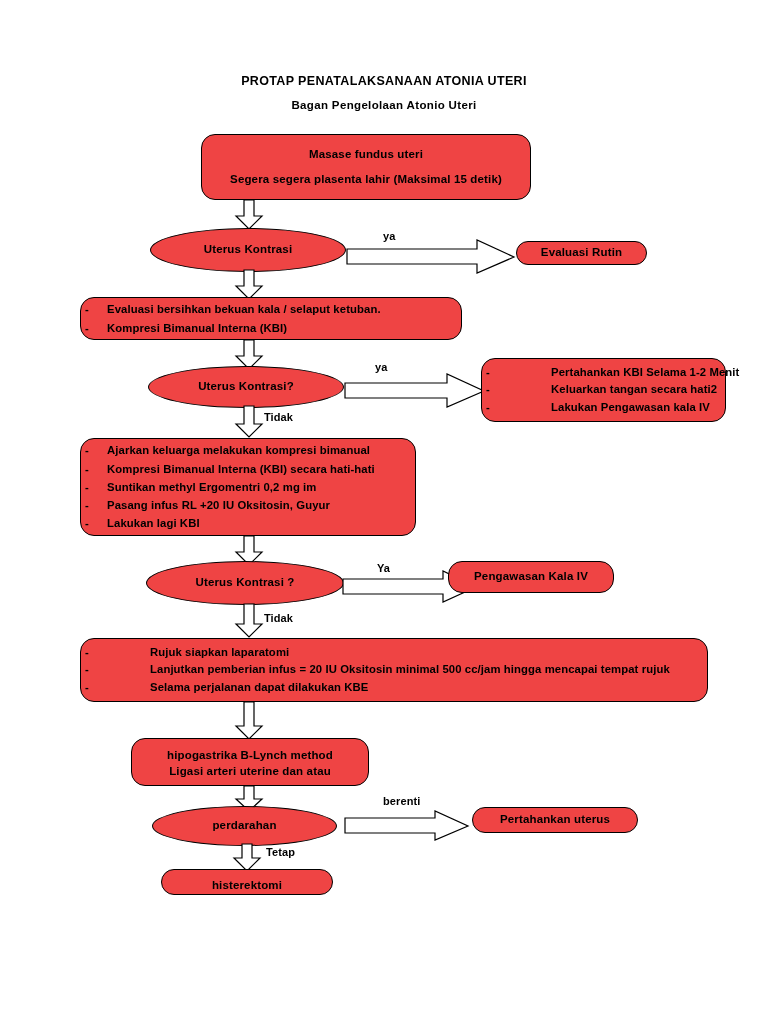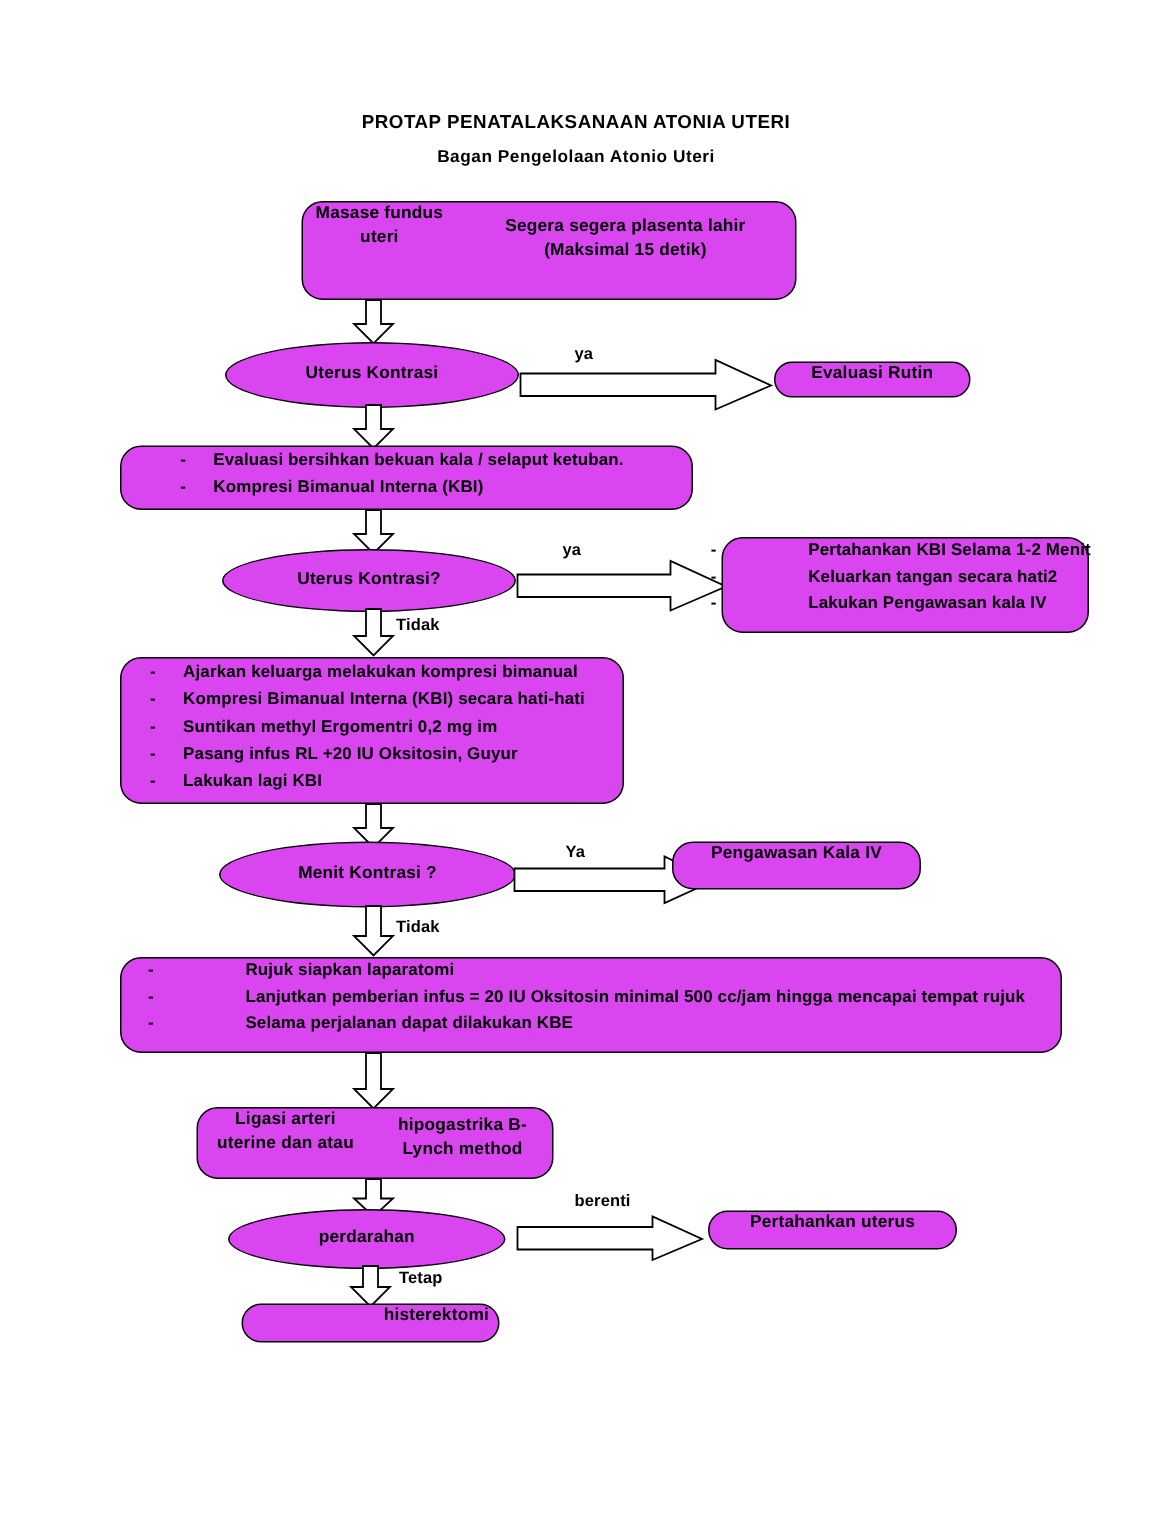--- a/index.html
+++ b/index.html
@@ -18,23 +18,23 @@
   #chart-root {
     position: absolute;
     left: 0; top: 0;
     width: 768px;
     height: 1024px;
   }
   .node {
     position: absolute;
     box-sizing: border-box;
     border: 1.2px solid #000;
-    background: #d946ef;
+    background: #ef4444;
     display: flex;
-    flex-direction: row;
+    flex-direction: column;
     justify-content: center;
   }
   .rounded-box { border-radius: 14px; }
   .ellipse {
     border-radius: 50%;
     align-items: center;
   }
   .center-text {
     text-align: center;
     font-weight: bold;
@@ -176,21 +176,21 @@
     </ul>
   </div>
 
   <div class="arrow" style="left:235px; top:536px;">
     <svg width="28" height="30" viewBox="0 0 28 30">
       <polygon points="9,0 19,0 19,16 27,16 14,29 1,16 9,16" fill="#fff" stroke="#000" stroke-width="1.2"></polygon>
     </svg>
   </div>
 
   <div class="node ellipse" style="left:146px; top:561px; width:198px; height:44px;">
-    <div class="center-text">Menit Kontrasi ?</div>
+    <div class="center-text">Uterus Kontrasi ?</div>
   </div>
 
   <div class="label" style="left:377px; top:562px;">Ya</div>
 
   <div class="arrow" style="left:343px; top:571px;">
     <svg width="134" height="32" viewBox="0 0 134 32">
       <polygon points="0,8 100,8 100,0 133,16 100,31 100,23 0,23" fill="#fff" stroke="#000" stroke-width="1.2"></polygon>
     </svg>
   </div>
 
@@ -214,22 +214,22 @@
     </ul>
   </div>
 
   <div class="arrow" style="left:235px; top:702px;">
     <svg width="28" height="38" viewBox="0 0 28 38">
       <polygon points="9,0 19,0 19,24 27,24 14,37 1,24 9,24" fill="#fff" stroke="#000" stroke-width="1.2"></polygon>
     </svg>
   </div>
 
   <div class="node rounded-box" style="left:131px; top:738px; width:238px; height:48px;">
+    <div class="center-text" style="margin-top:4px;">hipogastrika B-Lynch method</div>
     <div class="center-text">Ligasi arteri uterine dan atau</div>
-    <div class="center-text" style="margin-top:4px;">hipogastrika B-Lynch method</div>
   </div>
 
   <div class="arrow" style="left:235px; top:786px;">
     <svg width="28" height="26" viewBox="0 0 28 26">
       <polygon points="9,0 19,0 19,13 27,13 14,25 1,13 9,13" fill="#fff" stroke="#000" stroke-width="1.2"></polygon>
     </svg>
   </div>
 
   <div class="node ellipse" style="left:152px; top:806px; width:185px; height:40px;">
     <div class="center-text">perdarahan</div>

